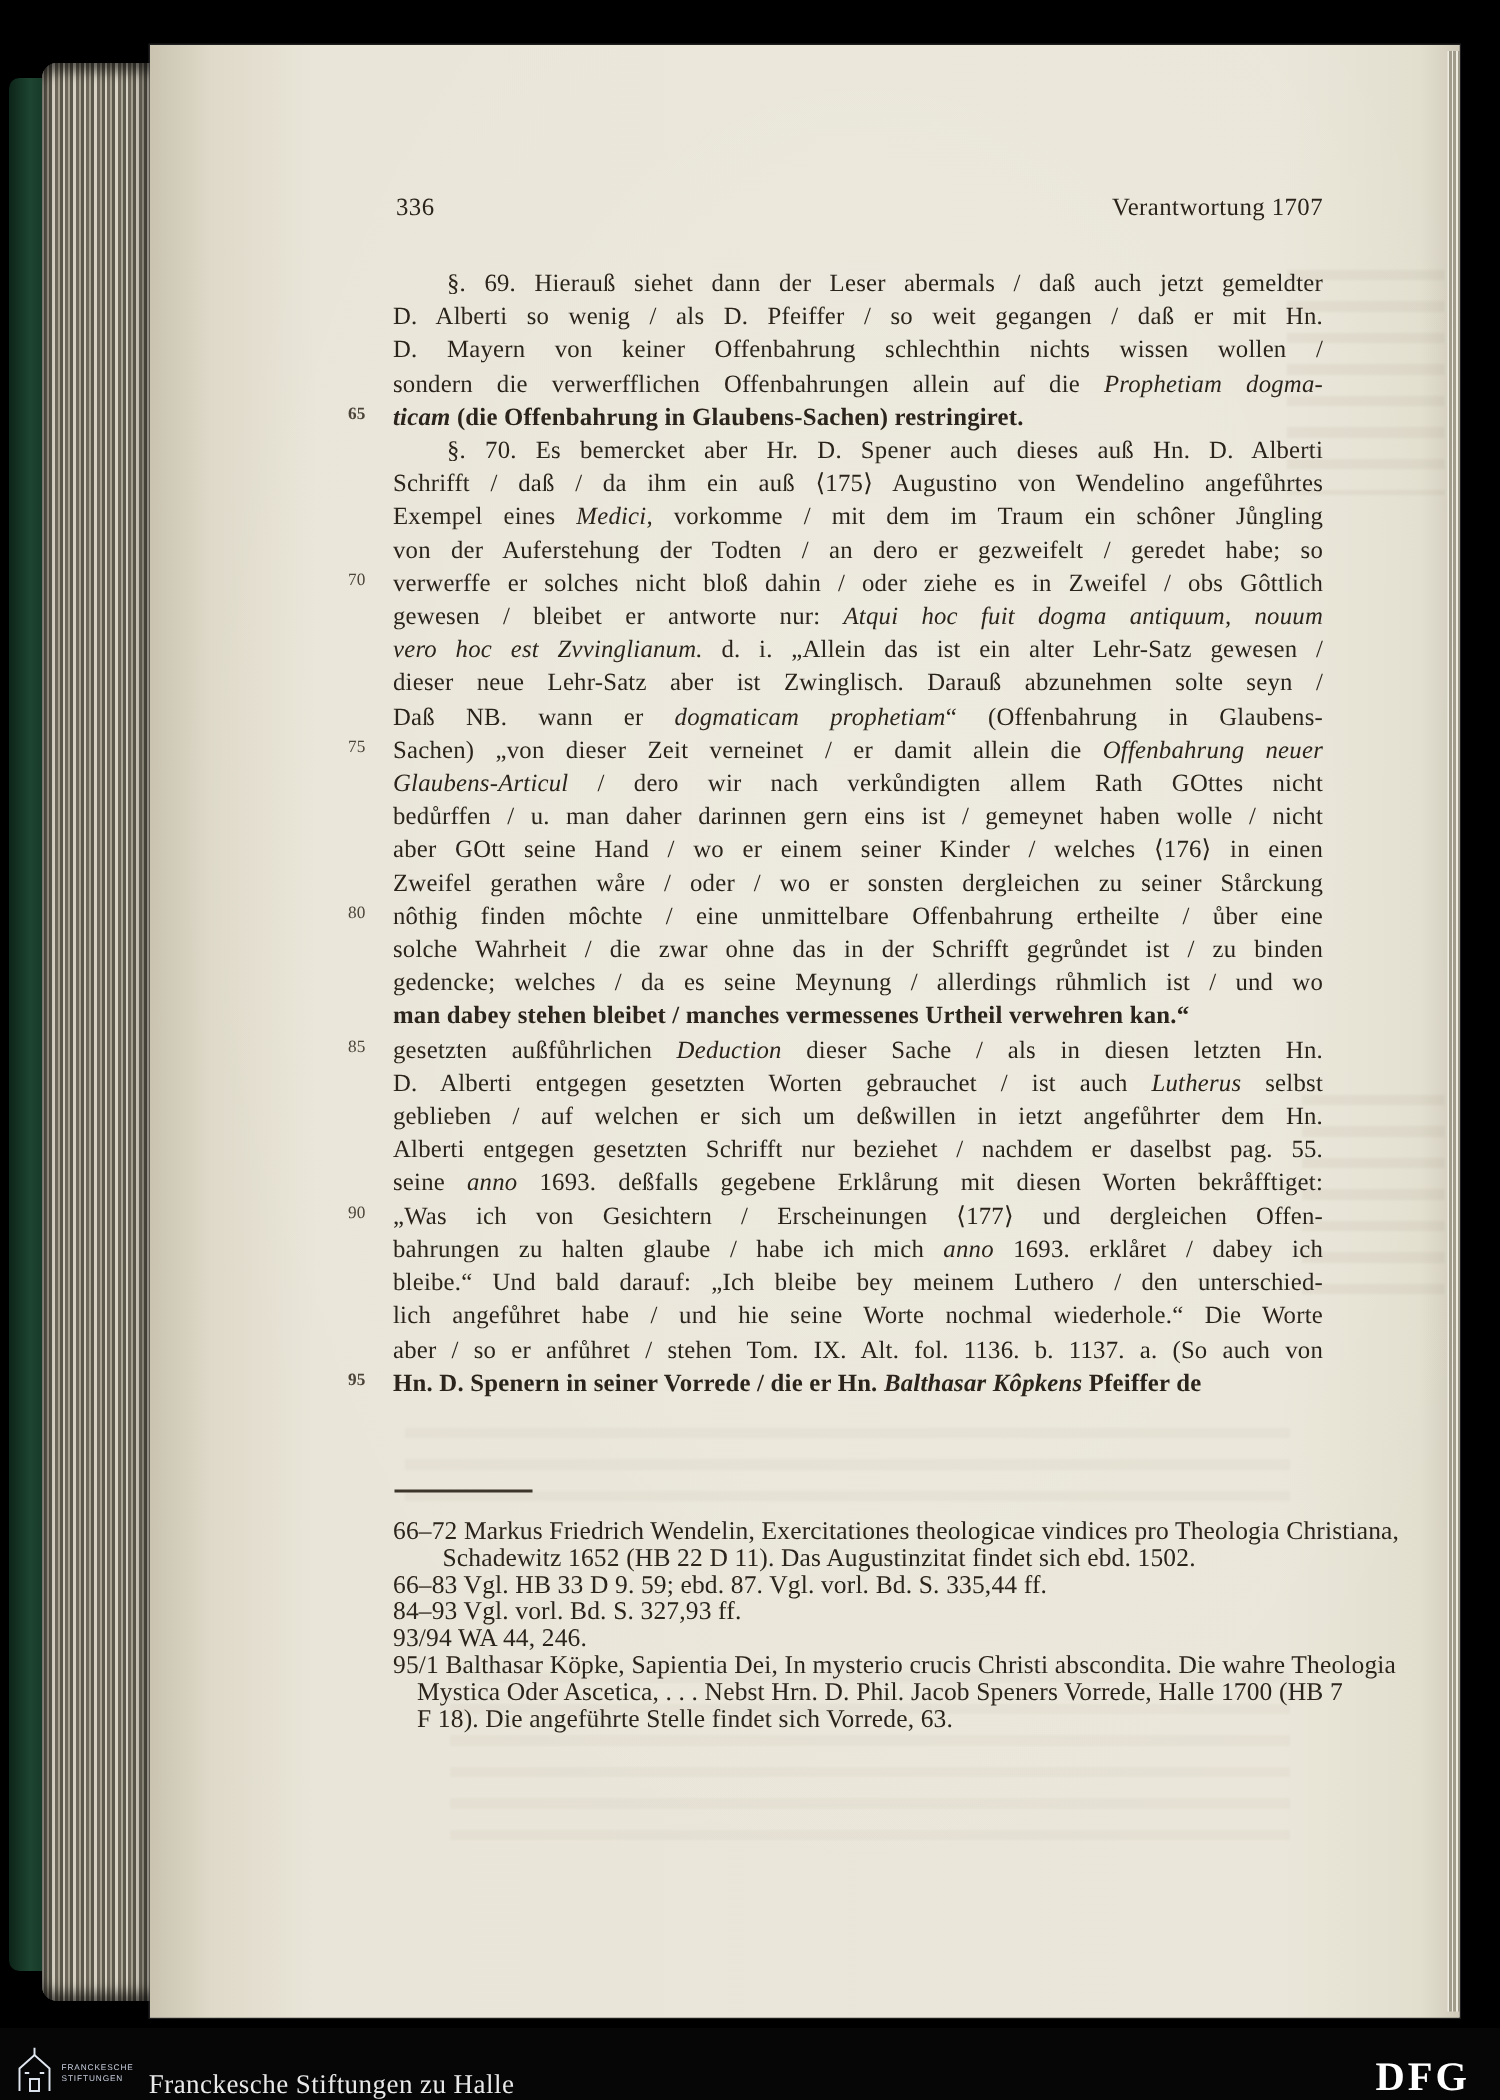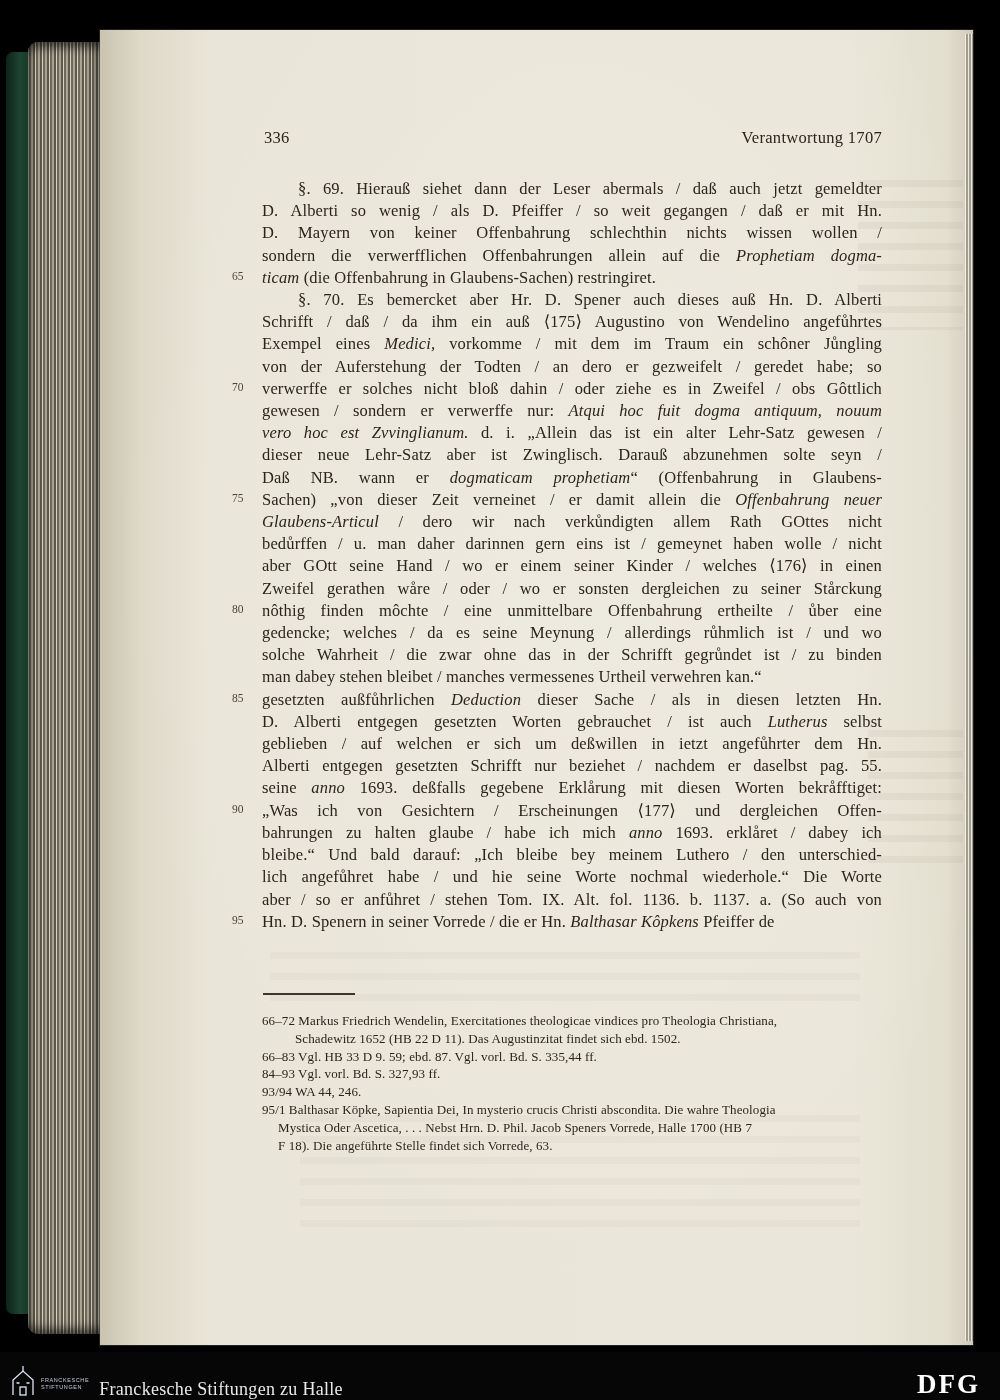--- a/index.html
+++ b/index.html
@@ -61,35 +61,35 @@
     font-size:16.5px;letter-spacing:.3px;
   }
   .page-number{position:absolute;left:2px;top:0;}
   .running-header{position:absolute;left:0;right:0;top:0;text-align:right;}
 
   .body-text{
     position:absolute;left:162px;top:148px;width:620px;
     font-size:16.5px;line-height:22.2px;letter-spacing:.15px;
   }
   .line-row{position:relative;text-align:justify;text-align-last:justify;white-space:nowrap;}
-  .line-row.para-end{text-align-last:left;}
+  .line-row.para-end{text-align-last:left;font-weight:bold;}
   .line-row.indent{padding-left:36px;}
   .line-row i{font-style:italic;}
   .lineno{
     position:absolute;left:-30px;top:4px;width:22px;text-align:right;
     font-size:11.5px;line-height:1;color:#4c443a;letter-spacing:0;
   }
 
   .footnote-rule{
     position:absolute;left:163px;top:963px;width:92px;height:0;
     border-top:2px solid #3c352b;
   }
   .footnotes{
     position:absolute;left:162px;top:982px;width:630px;
-    font-size:13px;line-height:17.8px;letter-spacing:.1px;
+    font-size:17px;line-height:17.8px;letter-spacing:.1px;
   }
   .fn-line{white-space:nowrap;}
   .fn-line.lv1{padding-left:16px;}
   .fn-line.lv2{padding-left:33px;}
 
   
   .viewer-footer{
     position:absolute;left:0;bottom:0;width:1000px;height:48px;
     background:#060606;display:flex;align-items:flex-end;
   }
@@ -129,32 +129,32 @@
       <div class="line-row indent"><span class="line-text"><span>§. 69. Hierauß siehet dann der Leser abermals / daß auch jetzt gemeldter</span></span></div>
       <div class="line-row"><span class="line-text"><span>D. Alberti so wenig / als D. Pfeiffer / so weit gegangen / daß er mit Hn.</span></span></div>
       <div class="line-row"><span class="line-text"><span>D. Mayern von keiner Offenbahrung schlechthin nichts wissen wollen /</span></span></div>
       <div class="line-row"><span class="line-text"><span>sondern die verwerfflichen Offenbahrungen allein auf die </span><i>Prophetiam dogma-</i></span></div>
       <div class="line-row para-end"><span class="lineno">65</span><span class="line-text"><i>ticam</i><span> (die Offenbahrung in Glaubens-Sachen) restringiret.</span></span></div>
       <div class="line-row indent"><span class="line-text"><span>§. 70. Es bemercket aber Hr. D. Spener auch dieses auß Hn. D. Alberti</span></span></div>
       <div class="line-row"><span class="line-text"><span>Schrifft / daß / da ihm ein auß ⟨175⟩ Augustino von Wendelino angefůhrtes</span></span></div>
       <div class="line-row"><span class="line-text"><span>Exempel eines </span><i>Medici,</i><span> vorkomme / mit dem im Traum ein schôner Jůngling</span></span></div>
       <div class="line-row"><span class="line-text"><span>von der Auferstehung der Todten / an dero er gezweifelt / geredet habe; so</span></span></div>
       <div class="line-row"><span class="lineno">70</span><span class="line-text"><span>verwerffe er solches nicht bloß dahin / oder ziehe es in Zweifel / obs Gôttlich</span></span></div>
-      <div class="line-row"><span class="line-text"><span>gewesen / sondern er verwerffe nur: </span><i>Atqui hoc fuit dogma antiquum, nouum</i></span></div>
+      <div class="line-row"><span class="line-text"><span>gewesen / bleibet er antworte nur: </span><i>Atqui hoc fuit dogma antiquum, nouum</i></span></div>
       <div class="line-row"><span class="line-text"><i>vero hoc est Zvvinglianum.</i><span> d. i. „Allein das ist ein alter Lehr-Satz gewesen /</span></span></div>
       <div class="line-row"><span class="line-text"><span>dieser neue Lehr-Satz aber ist Zwinglisch. Darauß abzunehmen solte seyn /</span></span></div>
       <div class="line-row"><span class="line-text"><span>Daß NB. wann er </span><i>dogmaticam prophetiam</i><span>“ (Offenbahrung in Glaubens-</span></span></div>
       <div class="line-row"><span class="lineno">75</span><span class="line-text"><span>Sachen) „von dieser Zeit verneinet / er damit allein die </span><i>Offenbahrung neuer</i></span></div>
       <div class="line-row"><span class="line-text"><i>Glaubens-Articul</i><span> / dero wir nach verkůndigten allem Rath GOttes nicht</span></span></div>
       <div class="line-row"><span class="line-text"><span>bedůrffen / u. man daher darinnen gern eins ist / gemeynet haben wolle / nicht</span></span></div>
       <div class="line-row"><span class="line-text"><span>aber GOtt seine Hand / wo er einem seiner Kinder / welches ⟨176⟩ in einen</span></span></div>
       <div class="line-row"><span class="line-text"><span>Zweifel gerathen wåre / oder / wo er sonsten dergleichen zu seiner Stårckung</span></span></div>
       <div class="line-row"><span class="lineno">80</span><span class="line-text"><span>nôthig finden môchte / eine unmittelbare Offenbahrung ertheilte / ůber eine</span></span></div>
+      <div class="line-row"><span class="line-text"><span>solche Wahrheit / die zwar ohne das in der Schrifft gegrůndet ist / zu binden</span></span></div>
       <div class="line-row"><span class="line-text"><span>gedencke; welches / da es seine Meynung / allerdings růhmlich ist / und wo</span></span></div>
-      <div class="line-row"><span class="line-text"><span>solche Wahrheit / die zwar ohne das in der Schrifft gegrůndet ist / zu binden</span></span></div>
       <div class="line-row para-end"><span class="line-text"><span>man dabey stehen bleibet / manches vermessenes Urtheil verwehren kan.“</span></span></div>
       <div class="line-row"><span class="lineno">85</span><span class="line-text"><span>gesetzten außfůhrlichen </span><i>Deduction</i><span> dieser Sache / als in diesen letzten Hn.</span></span></div>
       <div class="line-row"><span class="line-text"><span>D. Alberti entgegen gesetzten Worten gebrauchet / ist auch </span><i>Lutherus</i><span> selbst</span></span></div>
       <div class="line-row"><span class="line-text"><span>geblieben / auf welchen er sich um deßwillen in ietzt angefůhrter dem Hn.</span></span></div>
       <div class="line-row"><span class="line-text"><span>Alberti entgegen gesetzten Schrifft nur beziehet / nachdem er daselbst pag. 55.</span></span></div>
       <div class="line-row"><span class="line-text"><span>seine </span><i>anno</i><span> 1693. deßfalls gegebene Erklårung mit diesen Worten bekråfftiget:</span></span></div>
       <div class="line-row"><span class="lineno">90</span><span class="line-text"><span>„Was ich von Gesichtern / Erscheinungen ⟨177⟩ und dergleichen Offen-</span></span></div>
       <div class="line-row"><span class="line-text"><span>bahrungen zu halten glaube / habe ich mich </span><i>anno</i><span> 1693. erklåret / dabey ich</span></span></div>
       <div class="line-row"><span class="line-text"><span>bleibe.“ Und bald darauf: „Ich bleibe bey meinem Luthero / den unterschied-</span></span></div>
       <div class="line-row"><span class="line-text"><span>lich angefůhret habe / und hie seine Worte nochmal wiederhole.“ Die Worte</span></span></div>

